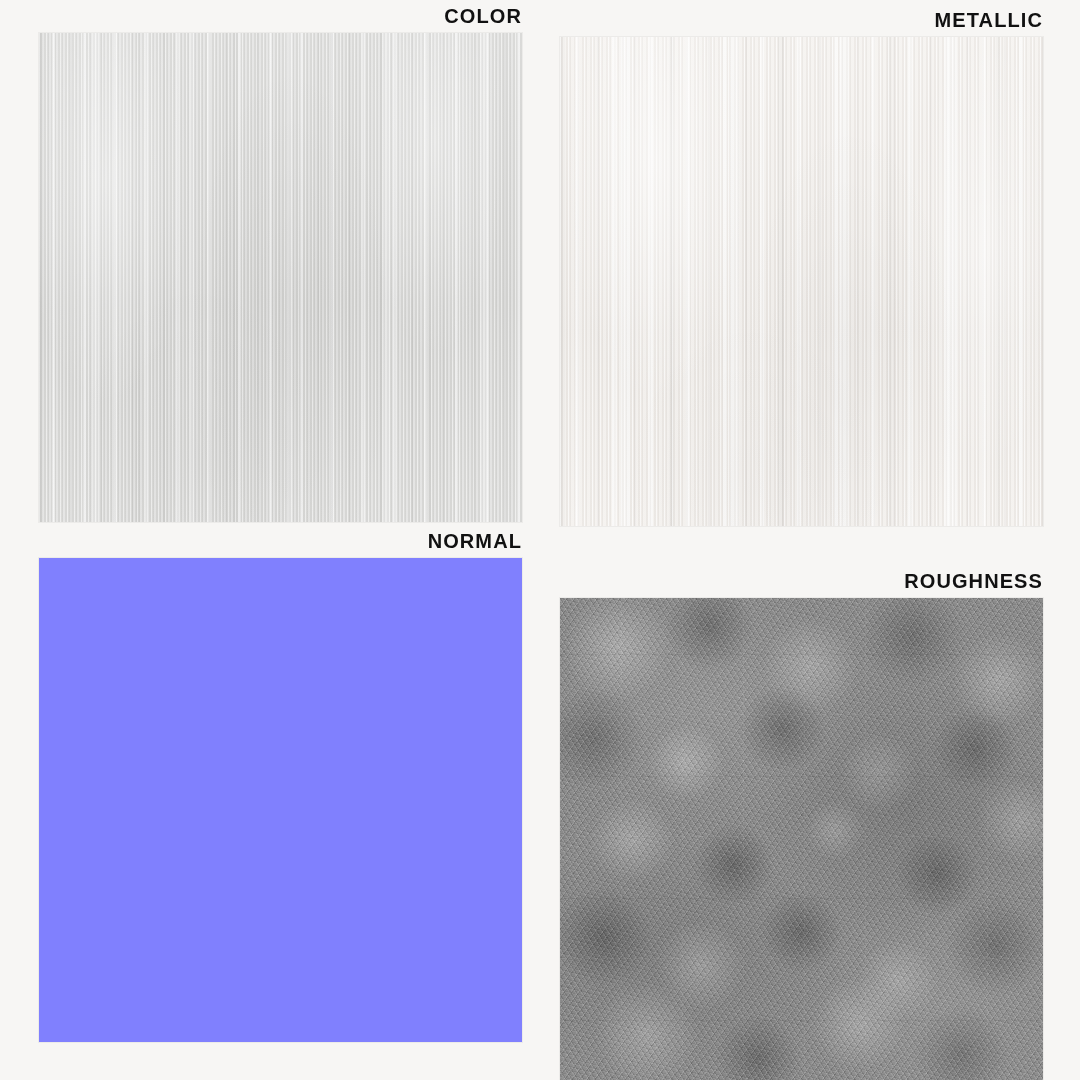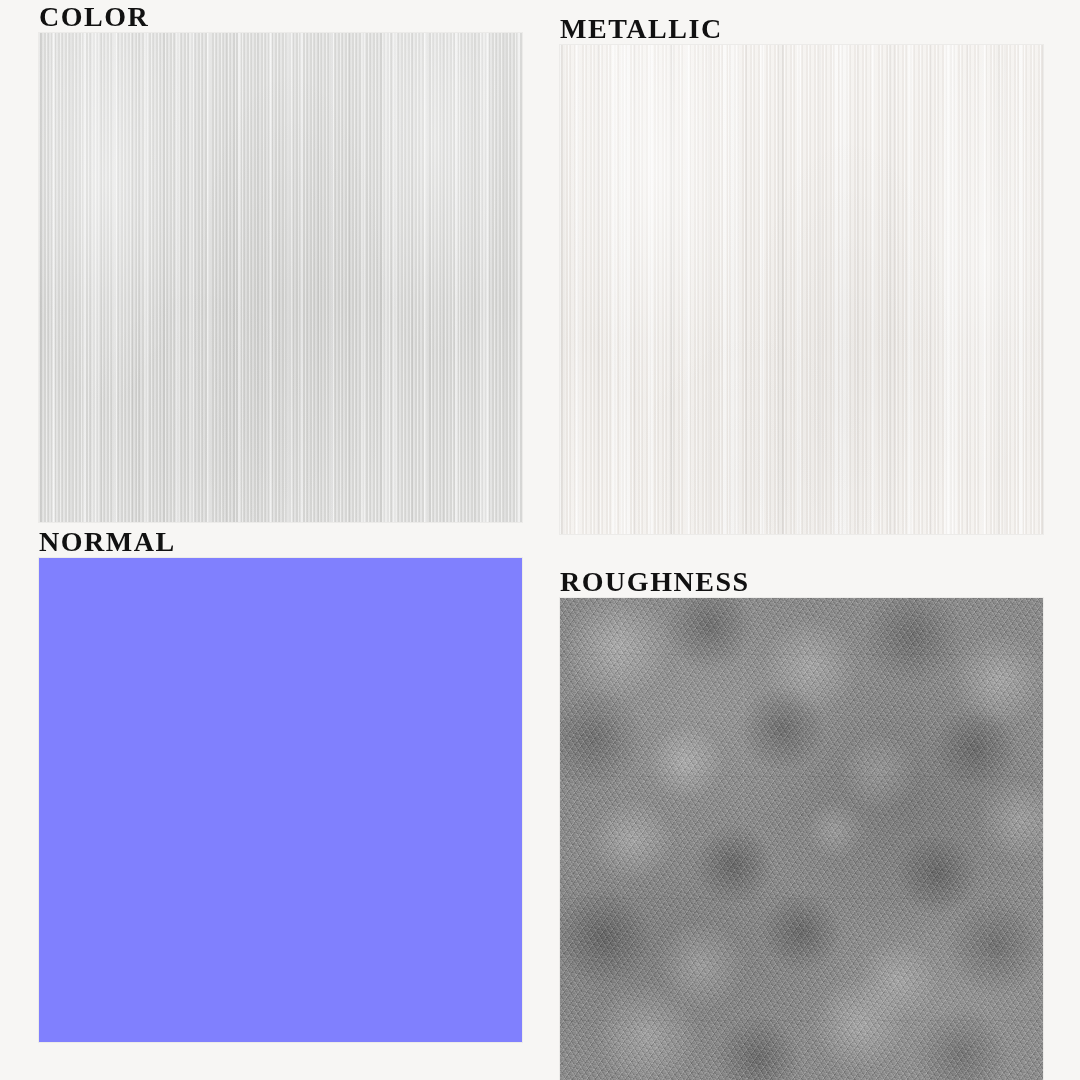--- a/index.html
+++ b/index.html
@@ -21,35 +21,35 @@
     width: 1080px;
     height: 1080px;
   }
 
   
   .cell {
     position: absolute;
     width: 483px;
   }
   .cell-color     { left: 39px;  top: 0px;   }
-  .cell-metallic  { left: 560px; top: 12px;   }
+  .cell-metallic  { left: 560px; top: 4px;   }
   .cell-normal    { left: 39px;  top: 525px; }
   .cell-roughness { left: 560px; top: 525px; margin-top: 40px; }
 
   .map-label {
     display: block;
     width: 100%;
-    text-align: left;
-    font-size: 28px;
+    text-align: right;
+    font-size: 20px;
     font-weight: 700;
     letter-spacing: 0.055em;
     color: #111111;
     line-height: 33px;
     height: 33px;
-    font-family: Liberation Serif, serif;
+    font-family: Liberation Sans, sans-serif;
     white-space: nowrap;
     -webkit-font-smoothing: antialiased;
   }
 
   .map-swatch {
     position: relative;
     width: 483px;
     height: 489px;
     overflow: hidden;
     box-shadow: 0 0 0 1px rgba(0,0,0,0.045);

